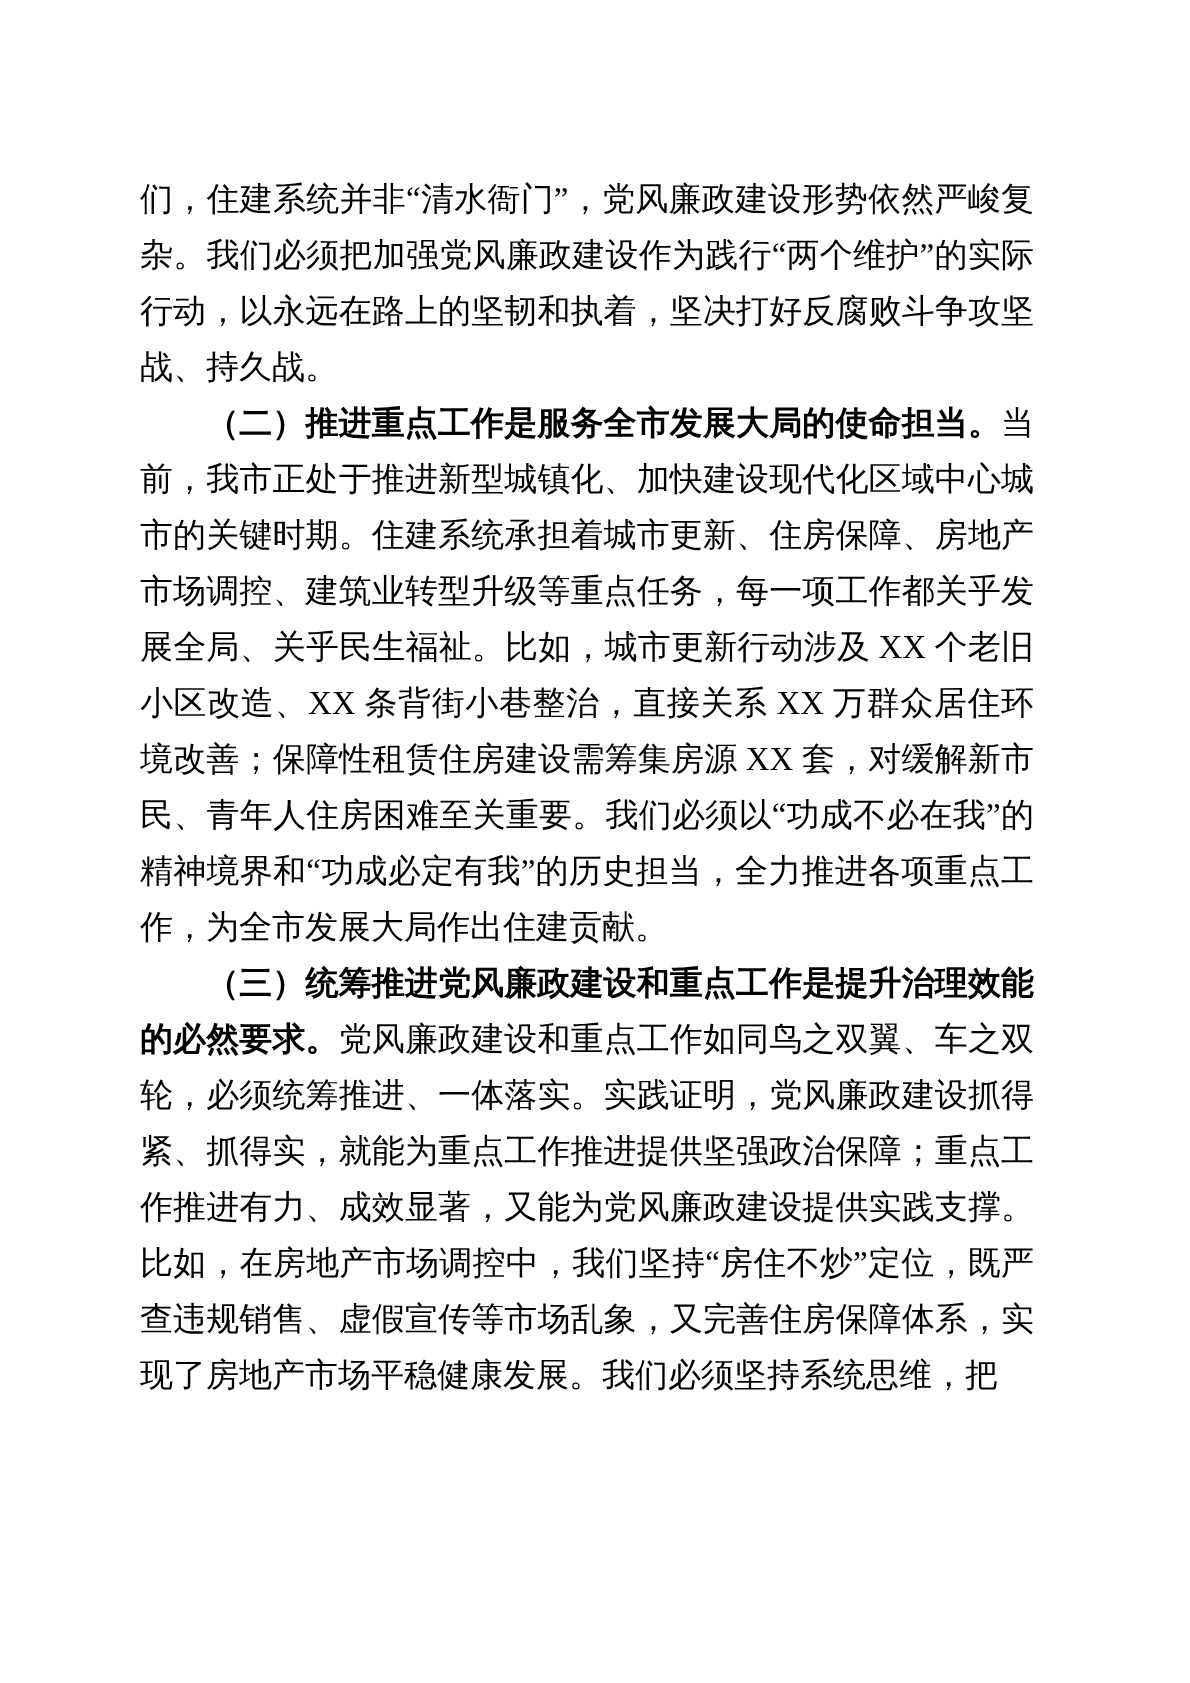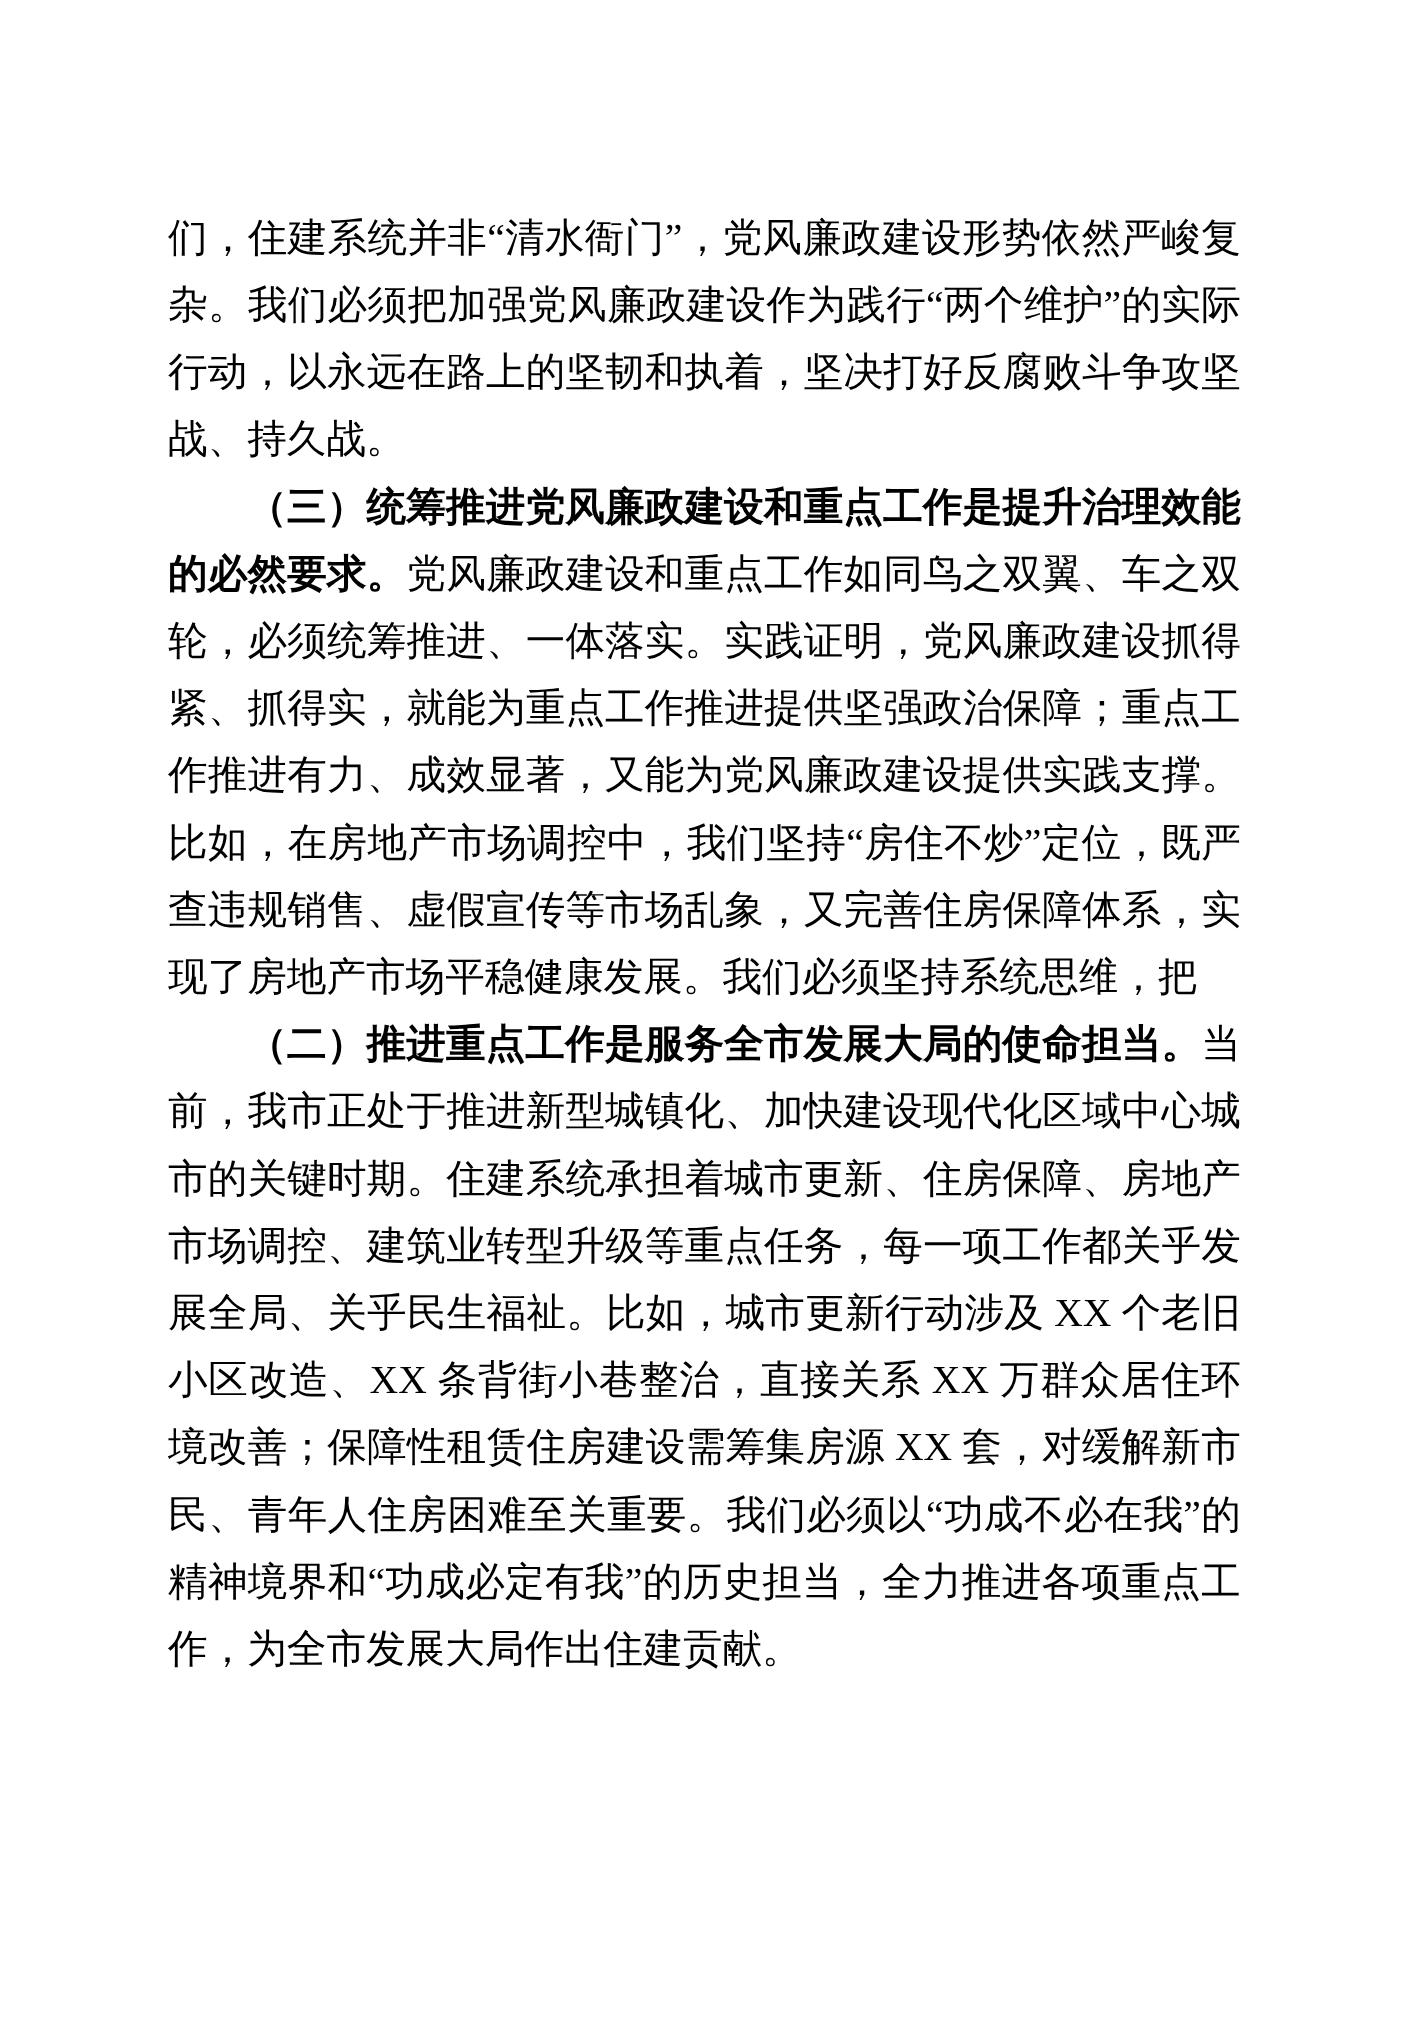--- a/index.html
+++ b/index.html
@@ -41,18 +41,18 @@
   }
 </style>
 </head>
 <body>
 
 <div class="page">
   <div class="text-block">
 
     <p><span>们，住建系统并非“清水衙门”，党风廉政建设形势依然严峻复杂。我们必须把加强党风廉政建设作为践行“两个维护”的实际行动，以永远在路上的坚韧和执着，坚决打好反腐败斗争攻坚战、持久战。</span></p>
 
+    <p class="indent"><span class="lead-bold">（二）推进重点工作是服务全市发展大局的使命担当。</span><span>当前，我市正处于推进新型城镇化、加快建设现代化区域中心城市的关键时期。住建系统承担着城市更新、住房保障、房地产市场调控、建筑业转型升级等重点任务，每一项工作都关乎发展全局、关乎民生福祉。比如，城市更新行动涉及 XX 个老旧小区改造、XX 条背街小巷整治，直接关系 XX 万群众居住环境改善；保障性租赁住房建设需筹集房源 XX 套，对缓解新市民、青年人住房困难至关重要。我们必须以“功成不必在我”的精神境界和“功成必定有我”的历史担当，全力推进各项重点工作，为全市发展大局作出住建贡献。</span></p>
+
     <p class="indent"><span class="lead-bold">（三）统筹推进党风廉政建设和重点工作是提升治理效能的必然要求。</span><span>党风廉政建设和重点工作如同鸟之双翼、车之双轮，必须统筹推进、一体落实。实践证明，党风廉政建设抓得紧、抓得实，就能为重点工作推进提供坚强政治保障；重点工作推进有力、成效显著，又能为党风廉政建设提供实践支撑。比如，在房地产市场调控中，我们坚持“房住不炒”定位，既严查违规销售、虚假宣传等市场乱象，又完善住房保障体系，实现了房地产市场平稳健康发展。我们必须坚持系统思维，把</span></p>
-
-    <p class="indent"><span class="lead-bold">（二）推进重点工作是服务全市发展大局的使命担当。</span><span>当前，我市正处于推进新型城镇化、加快建设现代化区域中心城市的关键时期。住建系统承担着城市更新、住房保障、房地产市场调控、建筑业转型升级等重点任务，每一项工作都关乎发展全局、关乎民生福祉。比如，城市更新行动涉及 XX 个老旧小区改造、XX 条背街小巷整治，直接关系 XX 万群众居住环境改善；保障性租赁住房建设需筹集房源 XX 套，对缓解新市民、青年人住房困难至关重要。我们必须以“功成不必在我”的精神境界和“功成必定有我”的历史担当，全力推进各项重点工作，为全市发展大局作出住建贡献。</span></p>
 
   </div>
 </div>
 
 </body></html>

